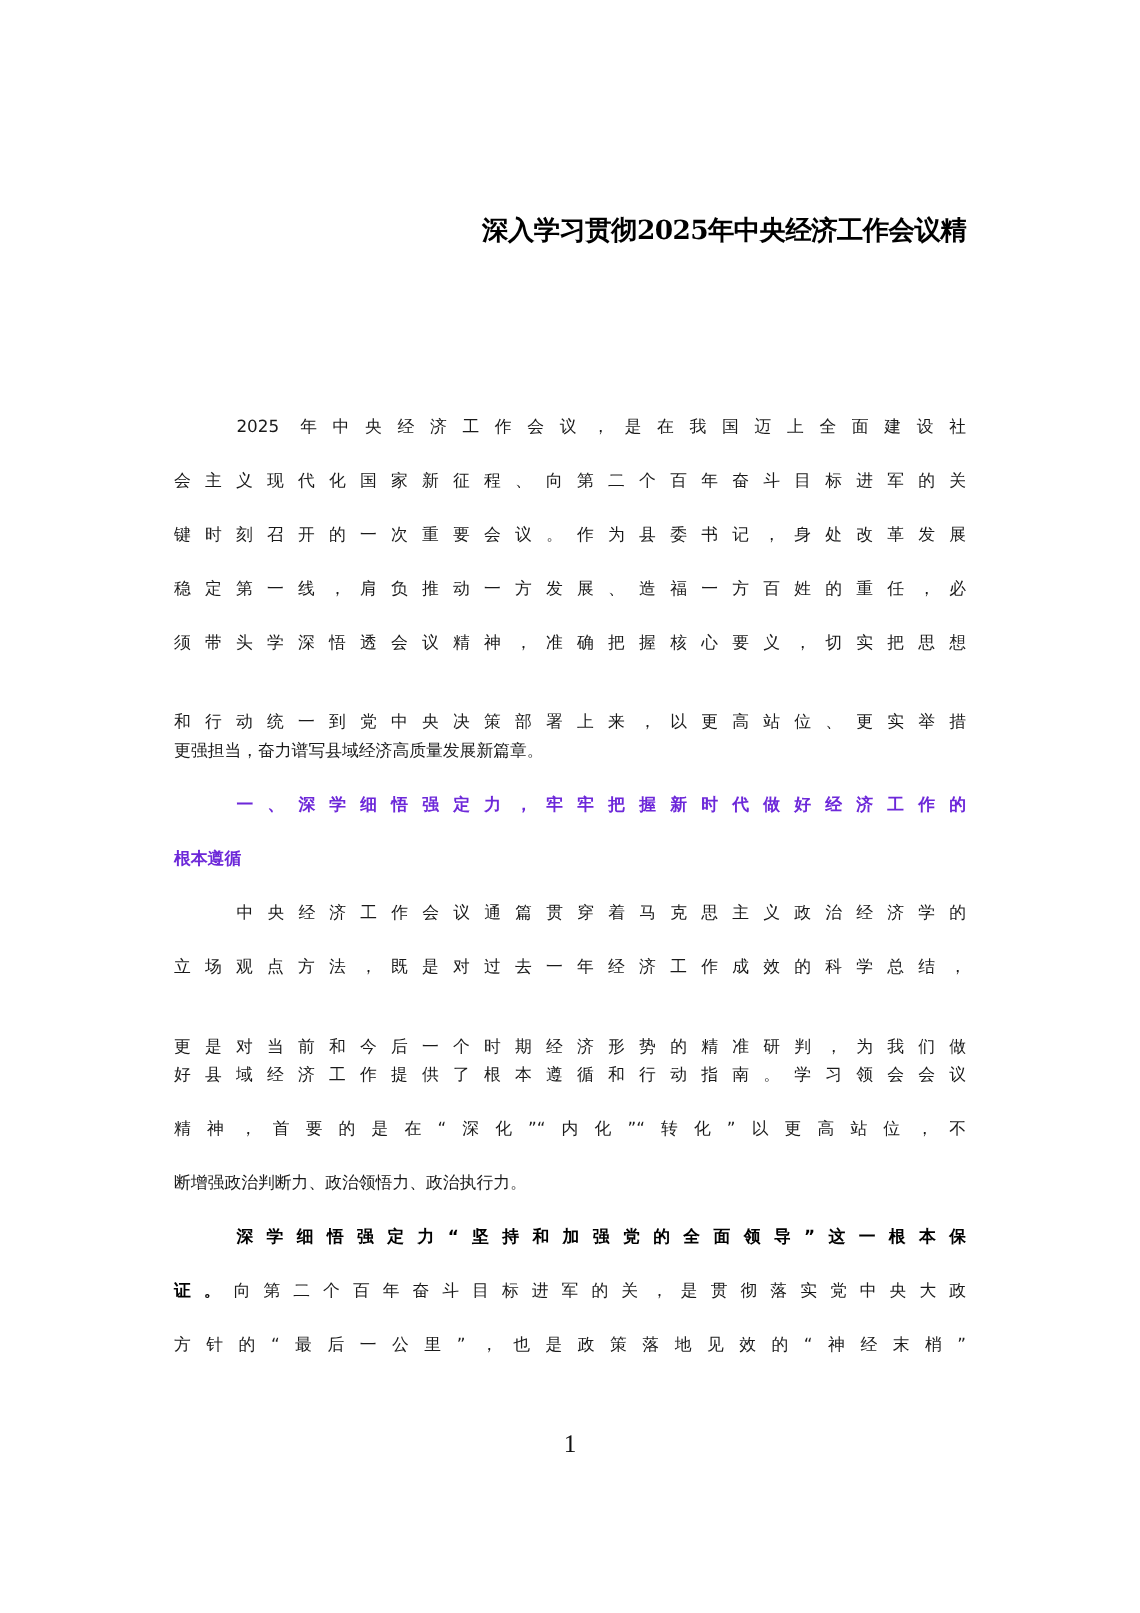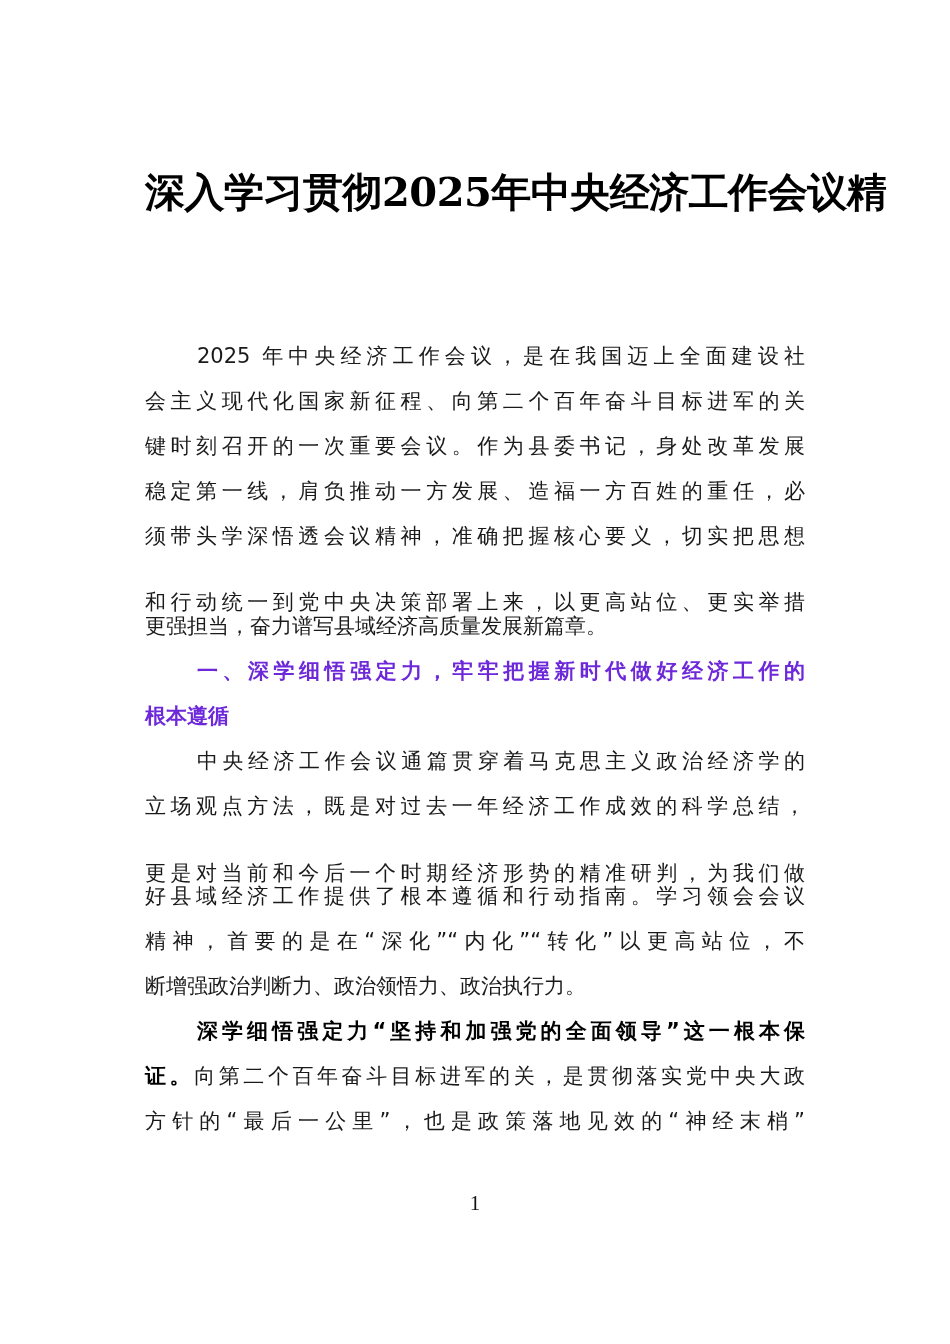--- a/index.html
+++ b/index.html
@@ -22,35 +22,35 @@
     height: 1344px;
     background: #ffffff;
   }
   .title {
     position: absolute;
     left: 145px;
     width: 660px;
     text-align: right;
     font-family: "DejaVu Serif", "Liberation Serif", serif;
     font-weight: bold;
-    font-size: 40px;
+    font-size: 22px;
     line-height: 40px;
     color: #000000;
     margin: 0;
     white-space: nowrap;
   }
   .title.line1 { top: 172px; letter-spacing: -0.5px; }
   .title.line2 { top: 216px; }
 
   .body-line {
     position: absolute;
     left: 145px;
     width: 660px;
     height: 45px;
-    font-size: 21px;
+    font-size: 14px;
     line-height: 45px;
     white-space: nowrap;
     text-align: justify;
     text-align-last: justify;
     color: #1a1a1a;
     font-family: "DejaVu Sans", "Liberation Sans", sans-serif;
     font-weight: normal;
   }
   .body-line.indent { left: 197px; width: 608px; }
   .body-line.last { text-align-last: left; }

